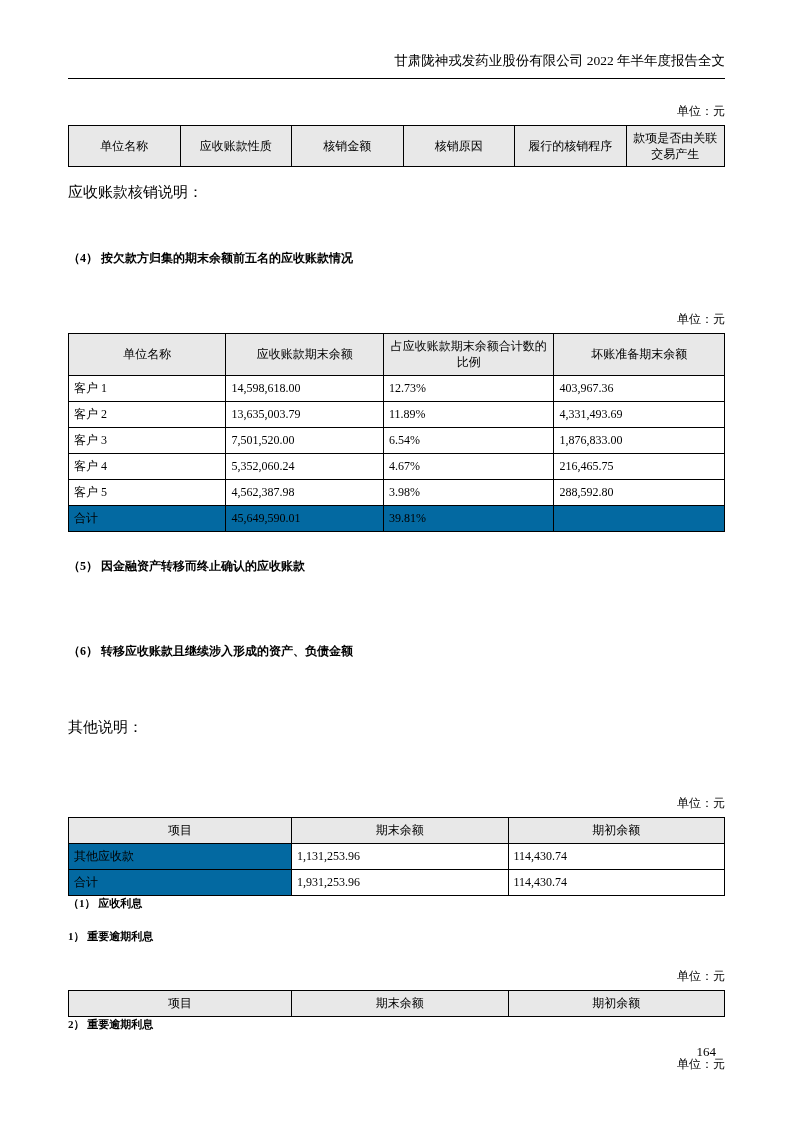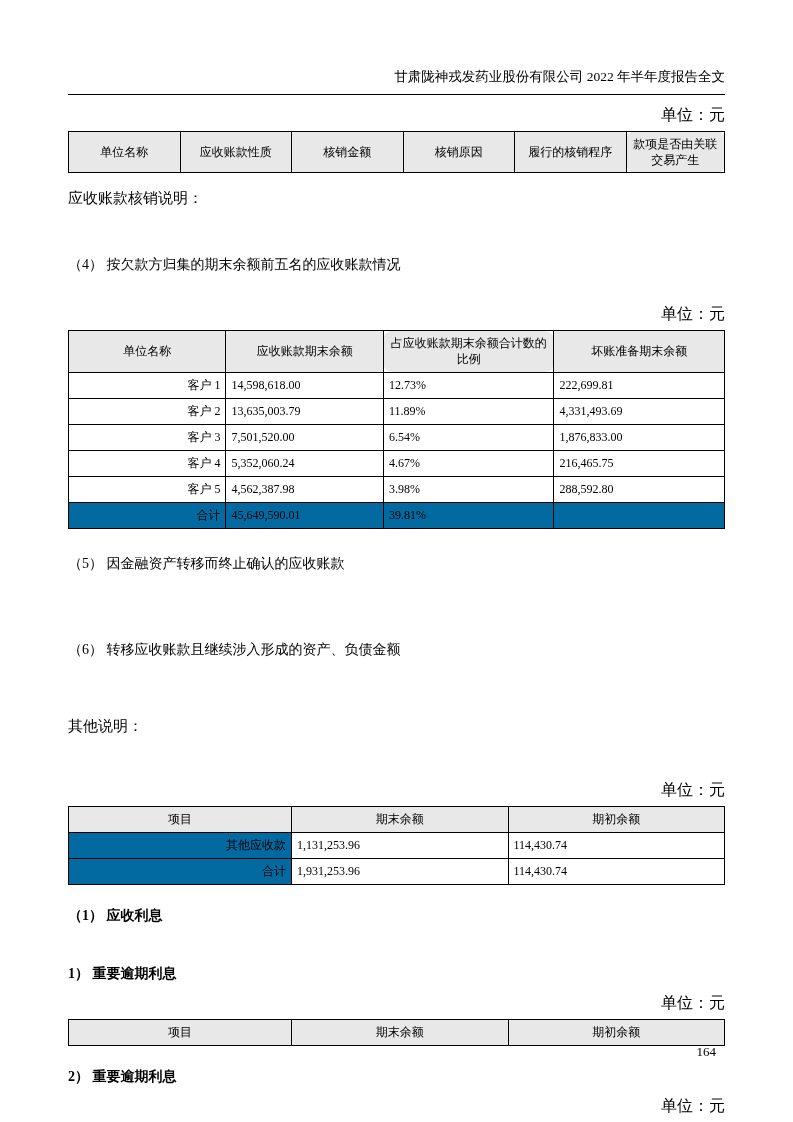--- a/index.html
+++ b/index.html
@@ -12,36 +12,36 @@
     height: 1122px;
     font-family: "Liberation Serif", "DejaVu Serif", serif;
     color: #000000;
     position: relative;
   }
   .page {
     position: relative;
     width: 793px;
     height: 1122px;
     box-sizing: border-box;
-    padding: 16px 68px;
+    padding: 0 68px;
   }
   .header {
     padding-top: 52px;
     text-align: right;
     font-size: 13.5px;
     line-height: 1.4;
   }
   .header-rule {
     border-bottom: 1.3px solid #000;
     margin-top: 7px;
   }
   .unit-line {
     text-align: right;
-    font-size: 16px;
-    margin-top: 10px;
+    font-size: 12px;
+    margin-top: 24px;
     margin-bottom: 5px;
   }
   table.doc {
     border-collapse: collapse;
     width: 100%;
     table-layout: fixed;
     font-size: 12px;
   }
   table.doc td, table.doc th {
     border: 1px solid #000;
@@ -50,48 +50,47 @@
     font-weight: normal;
   }
   .th-cell {
     background: #e8e8e8;
     text-align: center;
   }
   .shade {
     background: #0369a1;
   }
   .r { text-align: left; }
-  .l { text-align: right; }
+  .l { text-align: left; }
   .note {
     font-size: 15px;
     margin-top: 16px;
   }
   .h-sec {
-    font-size: 14px;
-    font-weight: normal;
+    font-size: 12px;
+    font-weight: bold;
     margin-top: 26px;
     margin-bottom: 8px;
   }
   .h-sec .num { display: inline-block; }
   .h-sub {
-    font-size: 14px;
+    font-size: 11px;
     font-weight: bold;
-    margin-top: 22px;
     margin-bottom: 6px;
   }
   .gap-lg { height: 34px; }
   .gap-md { height: 22px; }
   .gap-sm { height: 12px; }
   .pagenum {
     position: absolute;
     right: 77px;
     bottom: 62px;
     font-size: 13px;
   }
-  .hdr-2line { line-height: 1.35; border-radius: 9px; }
+  .hdr-2line { line-height: 1.35; }
 </style>
 </head>
 <body>
 
 <div class="page">
 
   <div class="header">
     <div>甘肃陇神戎发药业股份有限公司 2022 年半年度报告全文</div>
     <div class="header-rule"></div>
   </div>
@@ -143,21 +142,21 @@
         <tr>
       <td class="th-cell">单位名称</td>
       <td class="th-cell">应收账款期末余额</td>
       <td class="th-cell hdr-2line">占应收账款期末余额合计数的比例</td>
       <td class="th-cell">坏账准备期末余额</td>
     </tr>
     <tr>
       <td class="l">客户 1</td>
       <td class="r">14,598,618.00</td>
       <td class="r">12.73%</td>
-      <td class="r">222,699.81</td>
+      <td class="r">403,967.36</td>
     </tr>
     <tr>
       <td class="l">客户 2</td>
       <td class="r">13,635,003.79</td>
       <td class="r">11.89%</td>
       <td class="r">4,331,493.69</td>
     </tr>
     <tr>
       <td class="l">客户 3</td>
       <td class="r">7,501,520.00</td>

